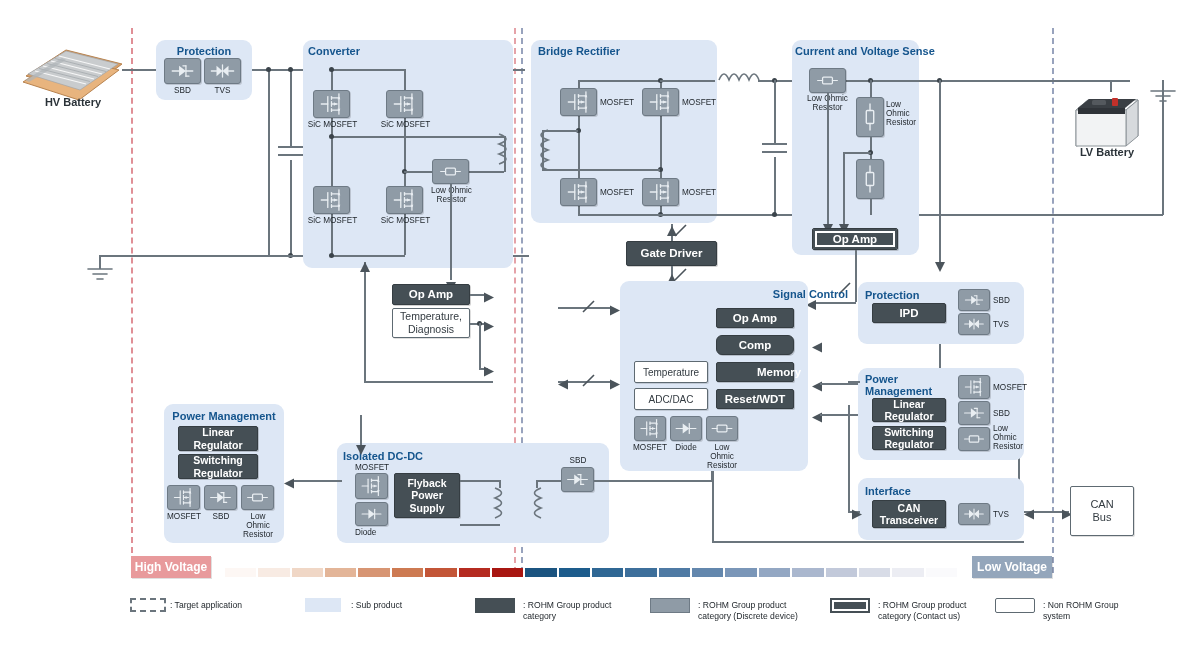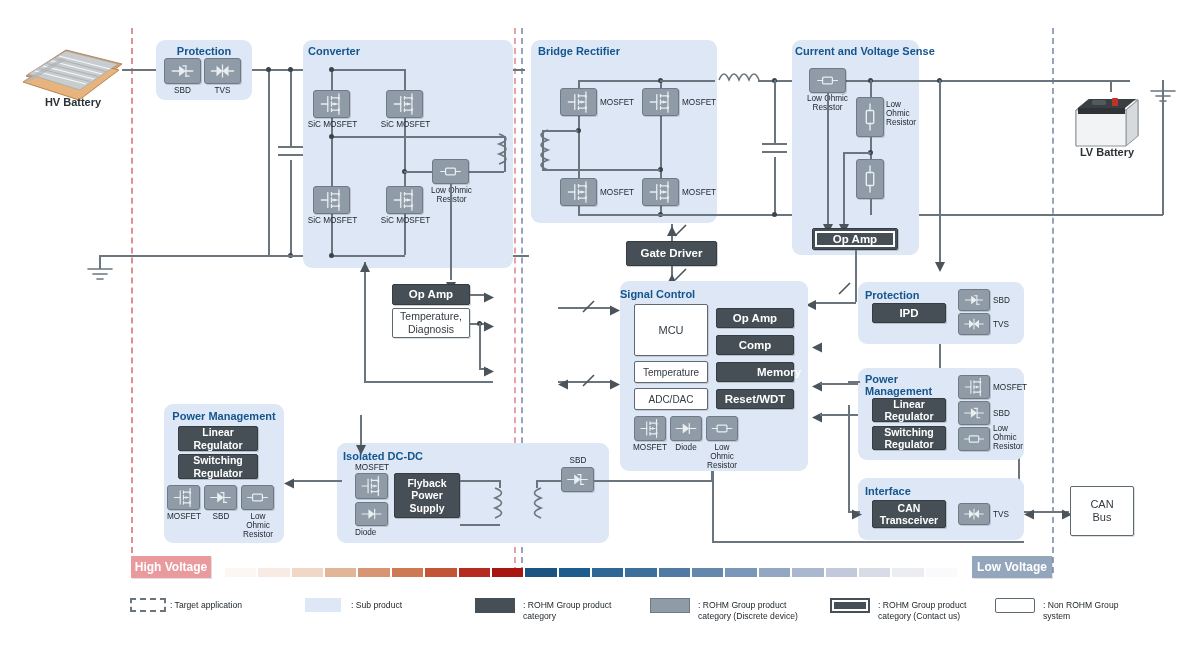--- a/index.html
+++ b/index.html
@@ -613,36 +613,33 @@
   <div class="wire-v" style="left:364px; top:262px; height:119px;"></div>
   <div class="abs" style="left:359px; top:258px; width:12px; height:10px;">
     <svg width="12" height="10" viewBox="0 0 12 10">
         <polygon points="6,0 1,10 11,10" fill="#4b545b"></polygon>
       </svg>
   </div>
 
   <div class="wire-v" style="left:280px; top:255px; height:0px;"></div>
 
   <div class="subsys" style="left:620px; top:281px; width:188px; height:190px;"></div>
-  <div class="subsys-title" style="left:620px; top:288px; width:228px; text-align:left;">Signal Control</div>
-
-  <div class="nonrohm" style="left:634px; top:304px; width:74px; height:52px; font-size:11px;">
-    <span>MCU</span>
-  </div>
+  <div class="subsys-title" style="left:620px; top:288px; width:228px; text-align:right;">Signal Control</div>
+
   <div class="nonrohm" style="left:634px; top:361px; width:74px; height:22px; font-size:10px;">
     <span>Temperature</span>
   </div>
   <div class="nonrohm" style="left:634px; top:388px; width:74px; height:22px; font-size:10px;">
     <span>ADC/DAC</span>
   </div>
 
   <div class="rohm" style="left:716px; top:308px; width:78px; height:20px;">
     <span>Op Amp</span>
   </div>
-  <div class="rohm" style="left:716px; top:335px; width:78px; height:20px;">
+  <div class="rohm" style="left:716px; top:335px; width:78px; height:20px;border-radius:6px;">
     <span>Comp</span>
   </div>
   <div class="rohm" style="left:716px; top:362px; width:78px; height:20px;padding-left:48px;">
     <span>Memory</span>
   </div>
   <div class="rohm" style="left:716px; top:389px; width:78px; height:20px;">
     <span>Reset/WDT</span>
   </div>
 
   <div class="dev" style="left:634px; top:416px; width:32px; height:25px;">

